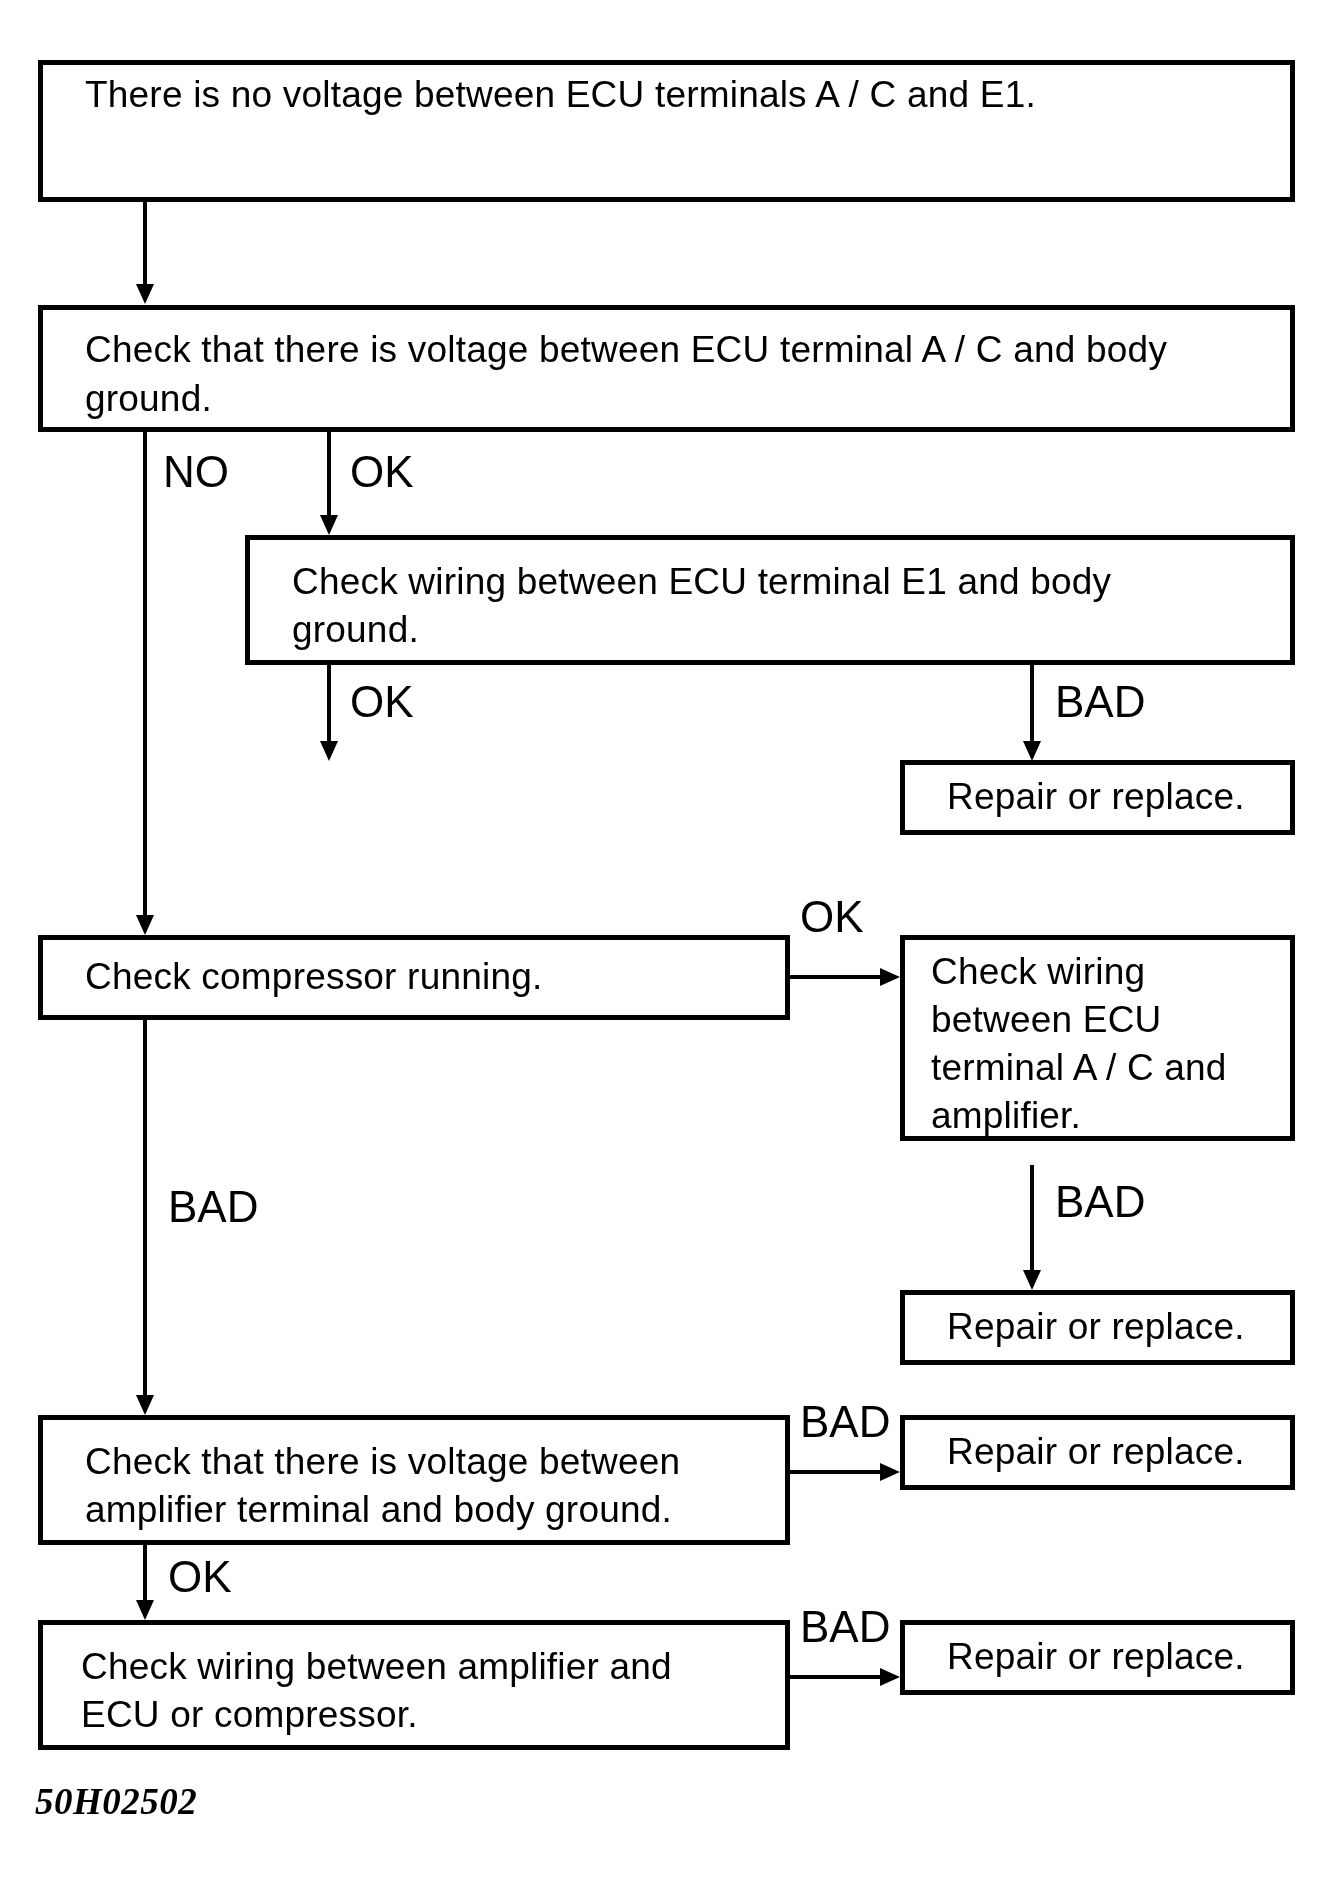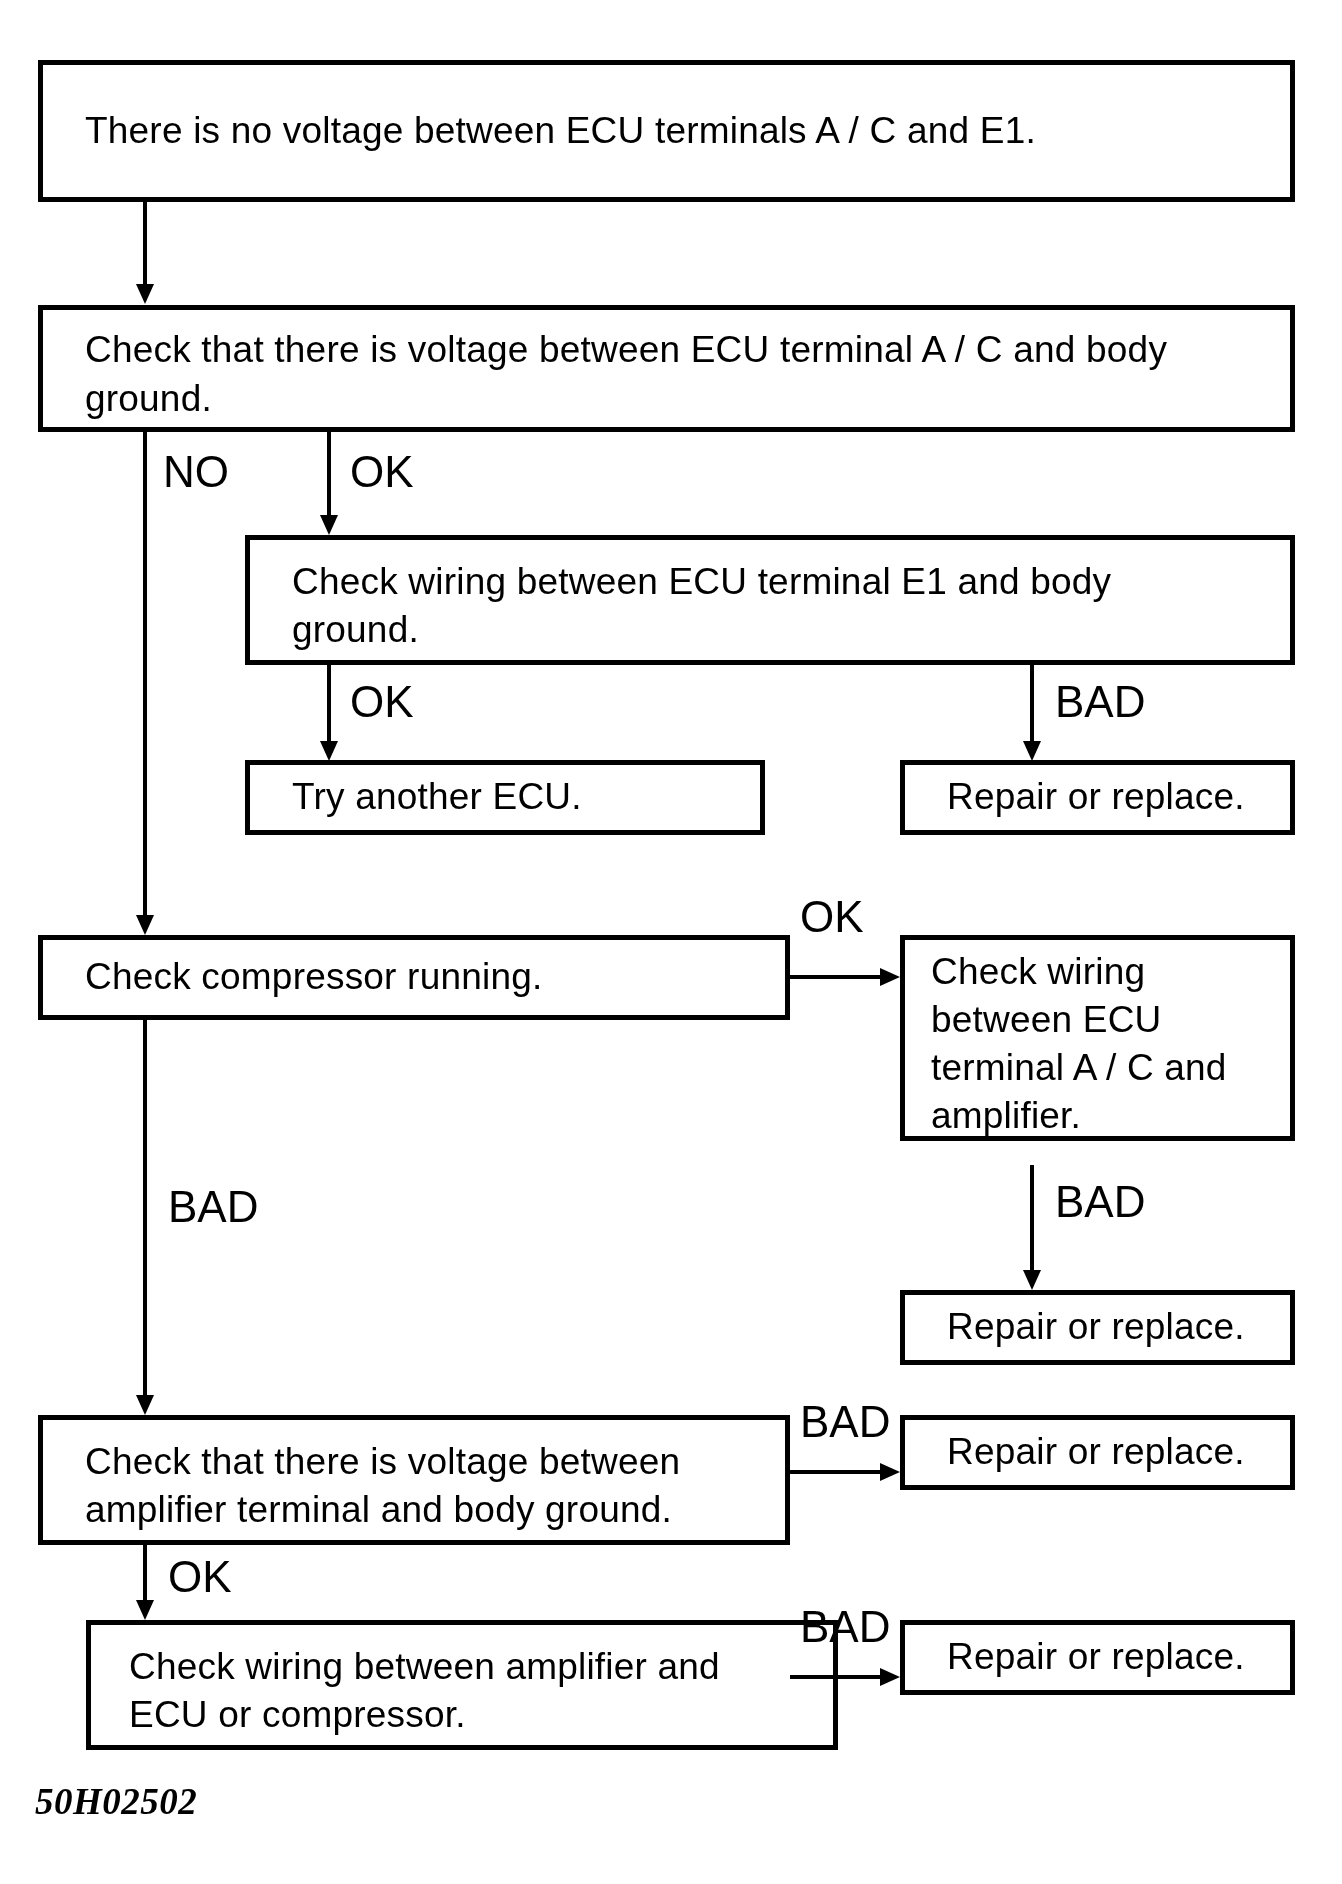--- a/index.html
+++ b/index.html
@@ -80,21 +80,21 @@
     font-weight: bold;
     font-size: 37px;
     letter-spacing: 0.5px;
   }
 </style>
 </head>
 <body>
 
 <div id="canvas">
 
-  <div class="node bold-second" style="left:38px; top:60px; width:1257px; height:142px; flex-direction:column; align-items:flex-start; justify-content:center;">
+  <div class="node bold-second" style="left:38px; top:60px; width:1257px; height:142px; flex-direction:column; align-items:flex-start; ">
     <div class="txt">There is no voltage between ECU terminals A / C and E1.</div>
   </div>
 
   <div class="vline" style="left:143px; top:202px; height:82px;"></div>
   <div class="arrow-down" style="left:136px; top:284px;"></div>
 
   <div class="node wrapbox" style="left:38px; top:305px; width:1257px; height:127px;">
     <div class="txt" style="max-width:1130px;">Check that there is voltage between ECU terminal A / C and body ground.</div>
   </div>
 
@@ -111,23 +111,20 @@
   </div>
 
   <div class="vline" style="left:327px; top:665px; height:76px;"></div>
   <div class="arrow-down" style="left:320px; top:741px;"></div>
   <div class="edge-label" style="left:350px; top:680px;">OK</div>
 
   <div class="vline" style="left:1030px; top:665px; height:76px;"></div>
   <div class="arrow-down" style="left:1023px; top:741px;"></div>
   <div class="edge-label" style="left:1055px; top:680px;">BAD</div>
 
-  <div class="node" style="left:245px; top:760px; width:520px; height:75px;">
-    <div class="txt">Try another ECU.</div>
-  </div>
 
   <div class="node" style="left:900px; top:760px; width:395px; height:75px;">
     <div class="txt">Repair or replace.</div>
   </div>
 
   <div class="node" style="left:38px; top:935px; width:752px; height:85px;">
     <div class="txt">Check compressor running.</div>
   </div>
 
   <div class="hline" style="left:790px; top:975px; width:95px;"></div>
@@ -159,21 +156,21 @@
   <div class="edge-label" style="left:800px; top:1400px;">BAD</div>
 
   <div class="vline" style="left:143px; top:1545px; height:55px;"></div>
   <div class="arrow-down" style="left:136px; top:1600px;"></div>
   <div class="edge-label" style="left:168px; top:1555px;">OK</div>
 
   <div class="node" style="left:900px; top:1415px; width:395px; height:75px;">
     <div class="txt">Repair or replace.</div>
   </div>
 
-  <div class="node wrapbox" style="left:38px; top:1620px; width:752px; height:130px; padding-left:38px;margin-left:48px;">
+  <div class="node wrapbox" style="left:38px; top:1620px; width:752px; height:130px; padding-left:38px;">
     <div class="txt" style="max-width:640px;">Check wiring between amplifier and ECU or compressor.</div>
   </div>
 
   <div class="hline" style="left:790px; top:1675px; width:95px;"></div>
   <div class="arrow-right" style="left:880px; top:1668px;"></div>
   <div class="edge-label" style="left:800px; top:1605px;">BAD</div>
 
   <div class="node" style="left:900px; top:1620px; width:395px; height:75px;">
     <div class="txt">Repair or replace.</div>
   </div>

